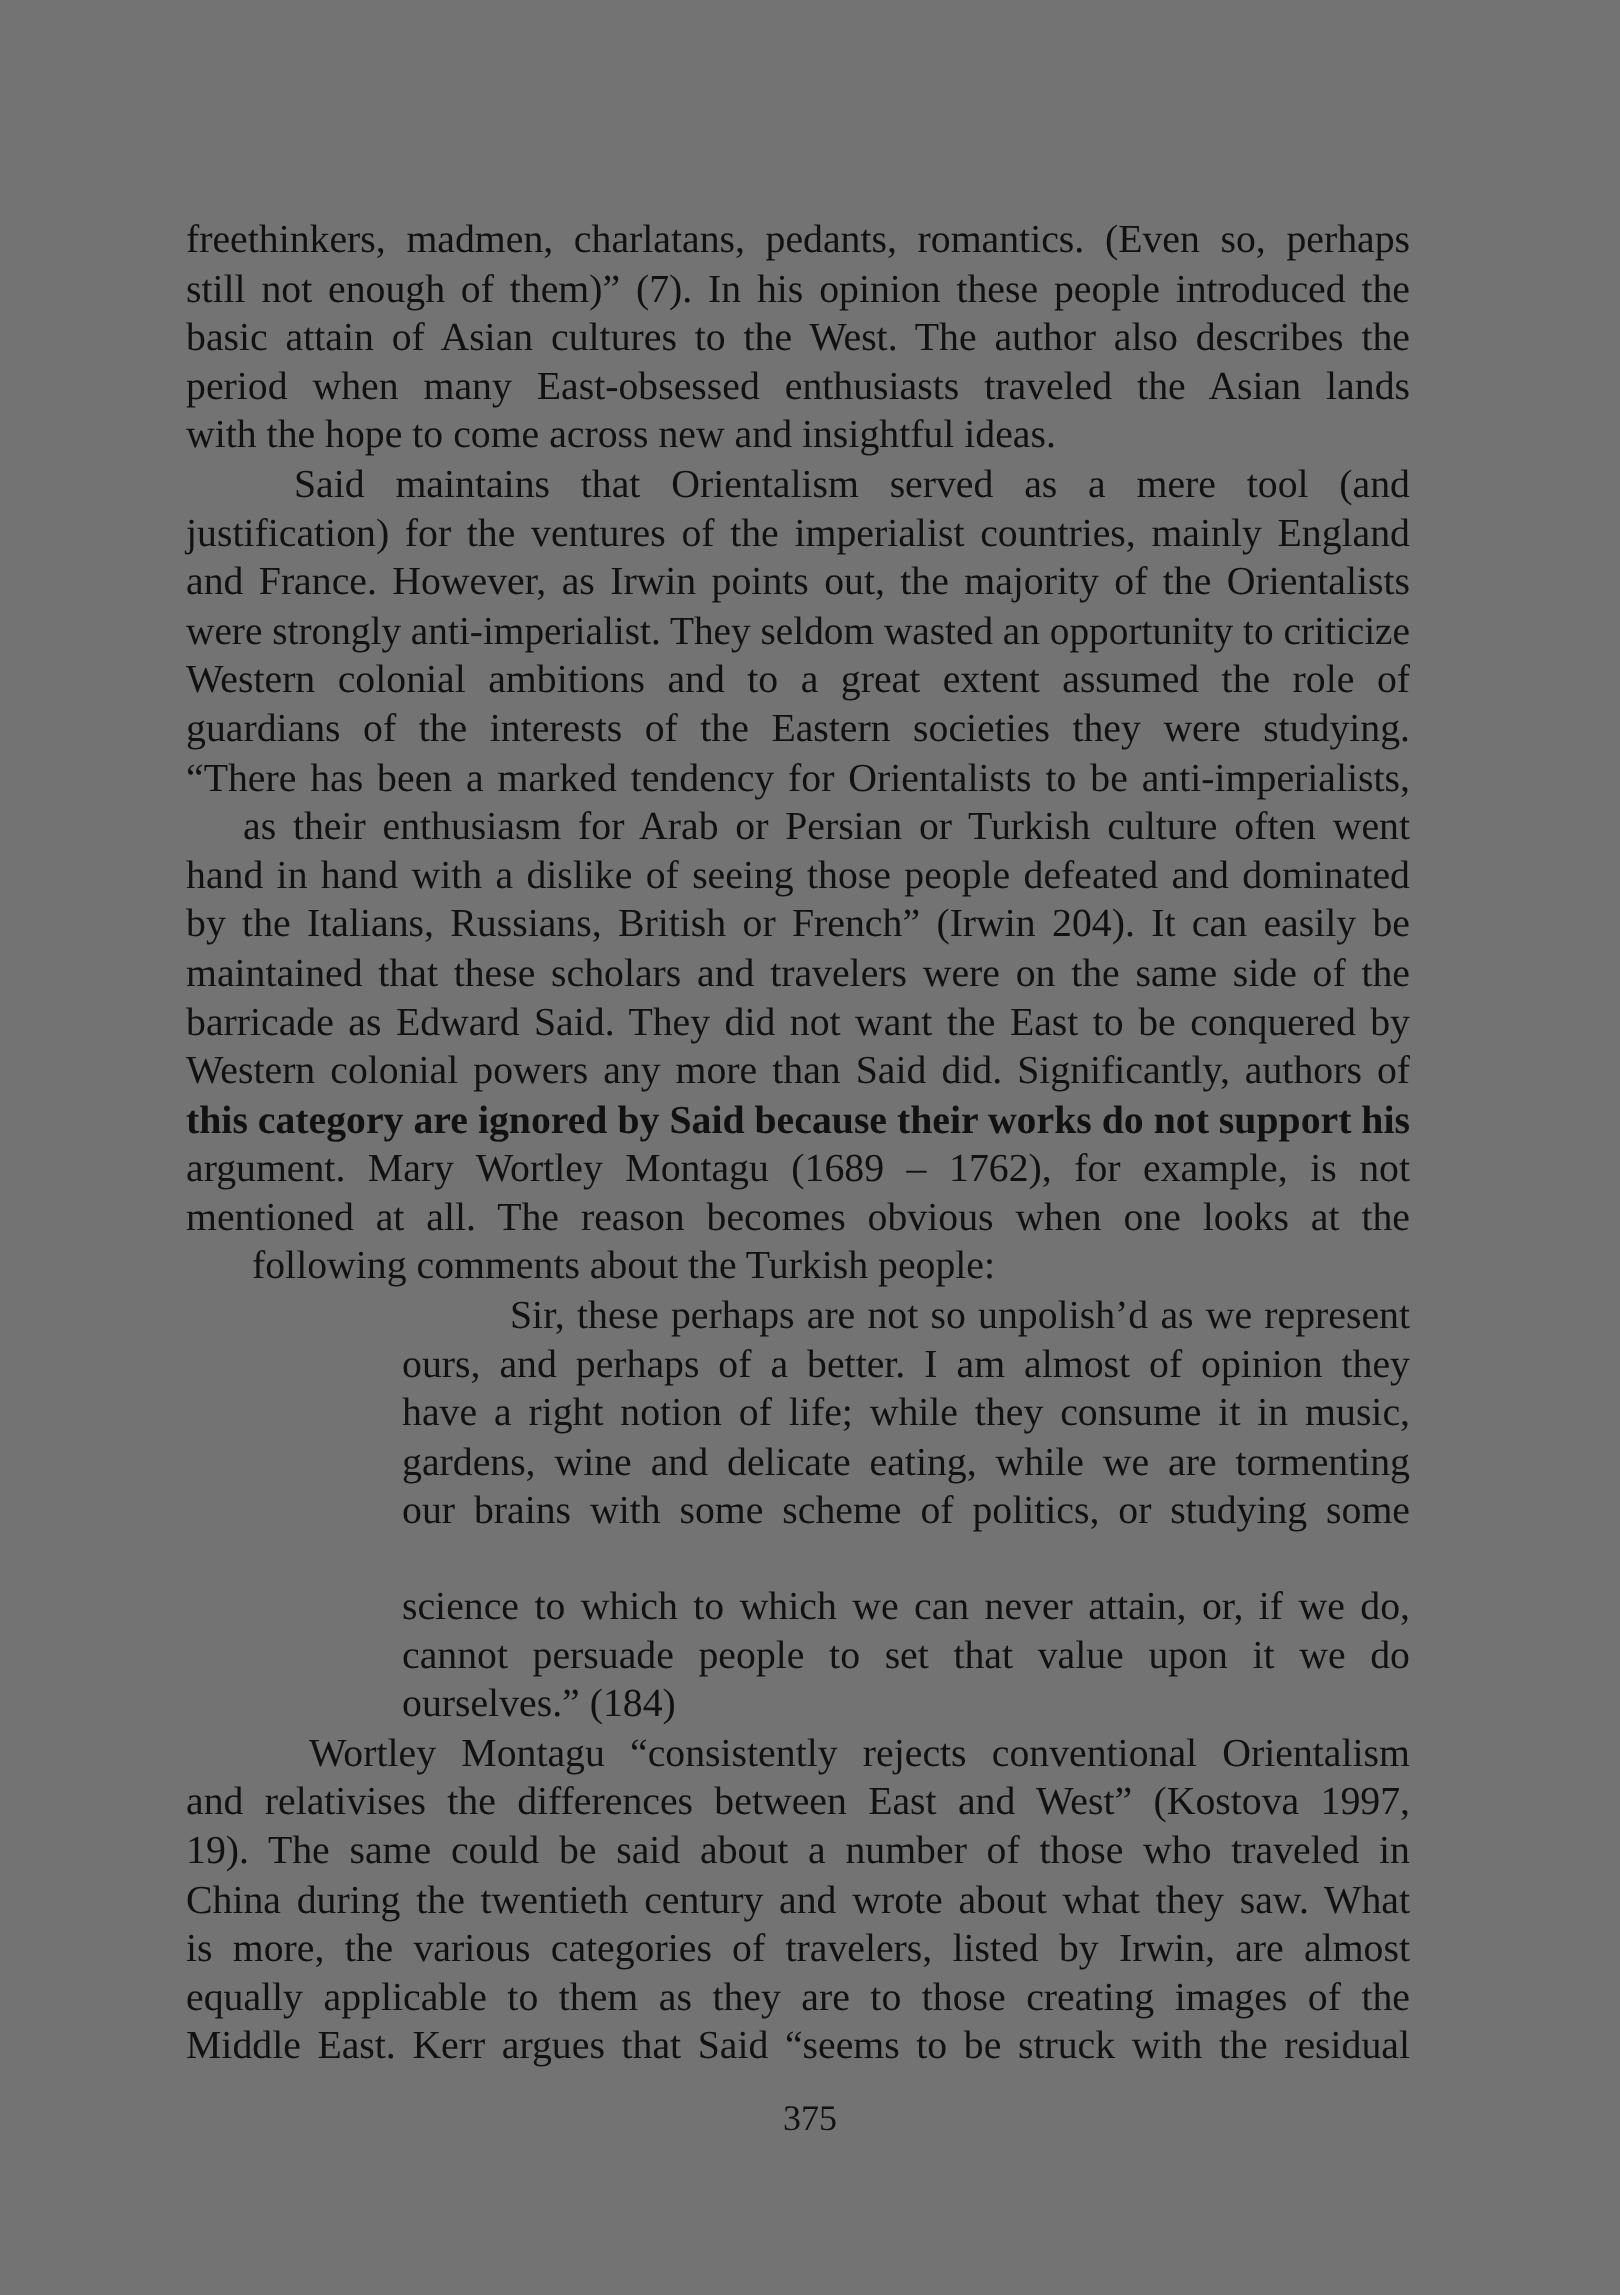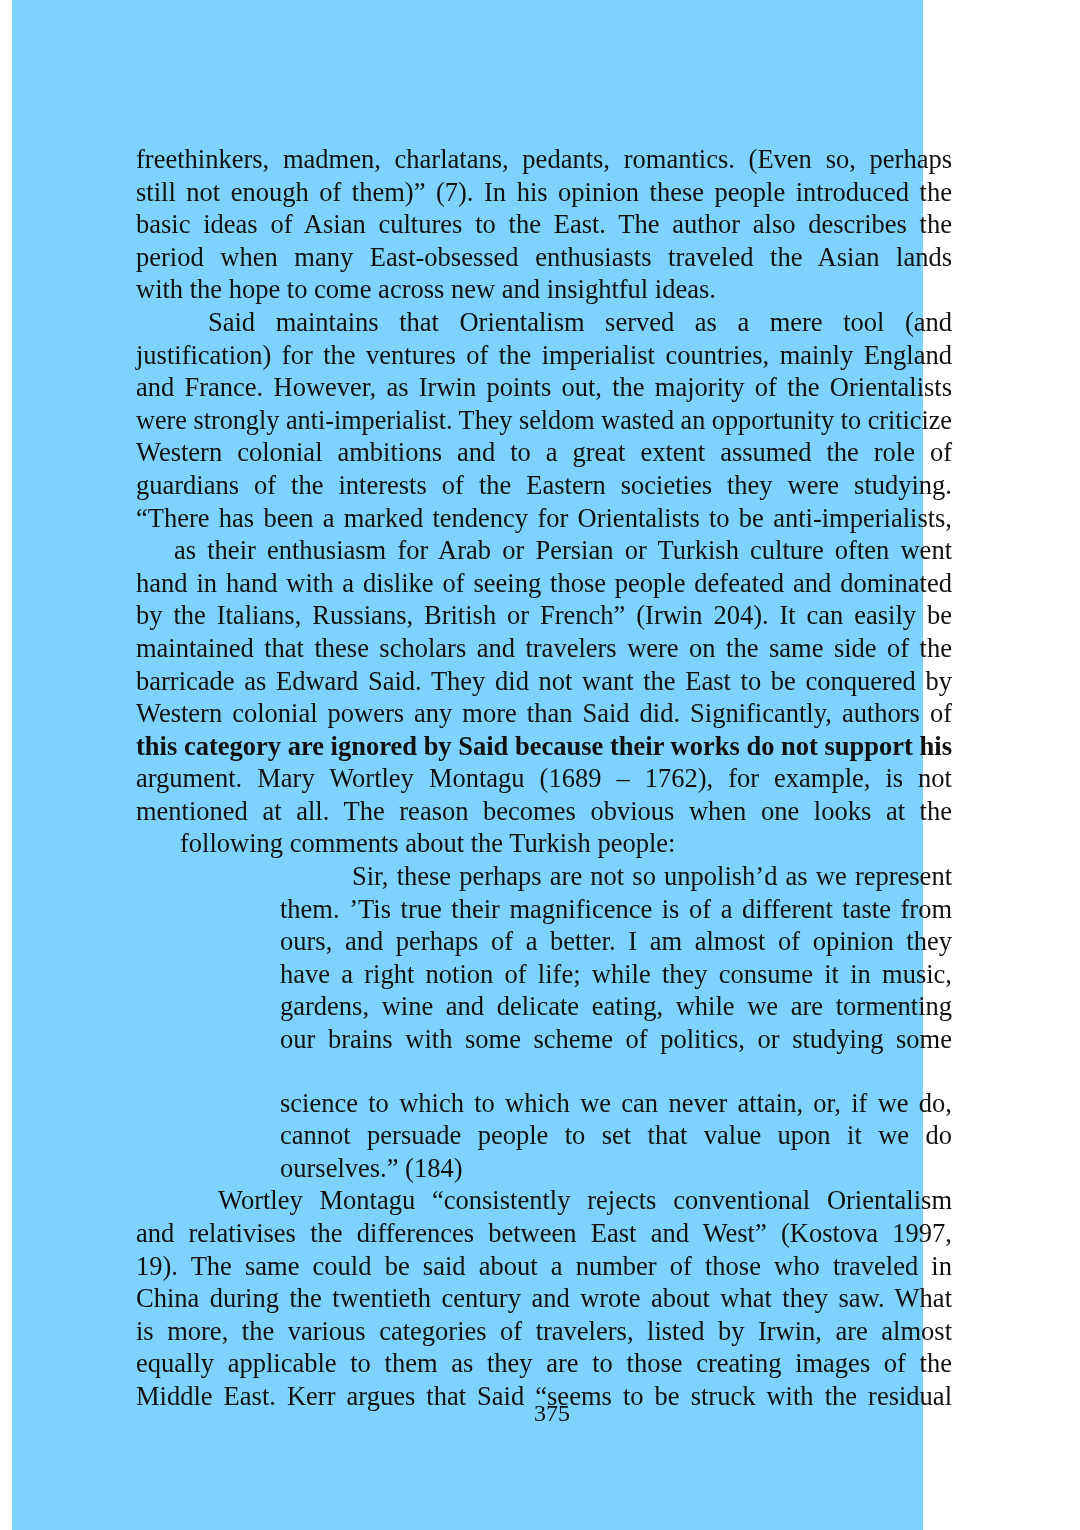--- a/index.html
+++ b/index.html
@@ -1,18 +1,18 @@
 <!DOCTYPE html>
 <html><head>
 <meta charset="utf-8">
 <style>
   html, body { margin: 0; padding: 0; background: #ffffff; }
   body { width: 1080px; height: 1530px; position: relative; overflow: hidden; }
   .page {
-    position: absolute; left: 12px; top: 0; width: 911px; height: 1530px; background: #7dd3fc;
+    position: absolute; left: 0; top: 0; width: 1080px; height: 1530px; background: #737373;
   }
   .text-block {
     position: absolute;
     left: 124px;
     top: 143px;
     width: 816px;
     font-family: "Liberation Serif", "DejaVu Serif", serif;
     font-size: 26.5px;
     color: #111111;
   }
@@ -42,21 +42,21 @@
 </style>
 </head>
 <body>
 
 <div class="page">
   <div class="text-block">
 
     <div>
       <span class="line" style="white-space: nowrap;"><span style="white-space: nowrap; word-spacing: 0px;">freethinkers, madmen, charlatans, pedants, romantics. (Even so, perhaps</span></span>
       <span class="line" style="white-space: nowrap;"><span style="white-space: nowrap; word-spacing: 0px;">still not enough of them)” (7). In his opinion these people introduced the</span></span>
-      <span class="line" style="white-space: nowrap;"><span style="white-space: nowrap; word-spacing: 0px;">basic ideas of Asian cultures to the East. The author also describes the</span></span>
+      <span class="line" style="white-space: nowrap;"><span style="white-space: nowrap; word-spacing: 0px;">basic attain of Asian cultures to the West. The author also describes the</span></span>
       <span class="line" style="white-space: nowrap;"><span style="white-space: nowrap; word-spacing: 0px;">period when many East-obsessed enthusiasts traveled the Asian lands</span></span>
       <span class="line last" style="white-space: nowrap;"><span style="white-space: nowrap;">with the hope to come across new and insightful ideas.</span></span>
     </div>
 
     <div>
       <span class="line indent" style="white-space: nowrap;"><span style="white-space: nowrap; word-spacing: 0px;">Said maintains that Orientalism served as a mere tool (and</span></span>
       <span class="line" style="white-space: nowrap;"><span style="white-space: nowrap; word-spacing: 0px;">justification) for the ventures of the imperialist countries, mainly England</span></span>
       <span class="line" style="white-space: nowrap;"><span style="white-space: nowrap; word-spacing: 0px;">and France. However, as Irwin points out, the majority of the Orientalists</span></span>
       <span class="line" style="white-space: nowrap;"><span style="white-space: nowrap; display: inline-block; transform-origin: left center; transform: scaleX(0.988829);">were strongly anti-imperialist. They seldom wasted an opportunity to criticize</span></span>
       <span class="line" style="white-space: nowrap;"><span style="white-space: nowrap; word-spacing: 0px;">Western colonial ambitions and to a great extent assumed the role of</span></span>
@@ -69,21 +69,20 @@
       <span class="line" style="white-space: nowrap;"><span style="white-space: nowrap; word-spacing: 0px;">barricade as Edward Said. They did not want the East to be conquered by</span></span>
       <span class="line" style="white-space: nowrap;"><span style="white-space: nowrap; word-spacing: 0px;">Western colonial powers any more than Said did. Significantly, authors of</span></span>
       <span class="line" style="white-space: nowrap;"><span style="white-space: nowrap; word-spacing: 0px; font-weight: bold;">this category are ignored by Said because their works do not support his</span></span>
       <span class="line" style="white-space: nowrap;"><span style="white-space: nowrap; word-spacing: 0px;">argument. Mary Wortley Montagu (1689 – 1762), for example, is not</span></span>
       <span class="line" style="white-space: nowrap;"><span style="white-space: nowrap; word-spacing: 0px;">mentioned at all. The reason becomes obvious when one looks at the</span></span>
       <span class="line last" style="white-space: nowrap;"><span style="white-space: nowrap; margin-left: 44px;">following comments about the Turkish people:</span></span>
     </div>
 
     <div class="quote">
       <span class="line indent" style="white-space: nowrap;"><span style="white-space: nowrap; word-spacing: 0px;">Sir, these perhaps are not so unpolish’d as we represent</span></span>
-      <span class="line" style="white-space: nowrap;"><span style="white-space: nowrap; word-spacing: 0px;">them. ’Tis true their magnificence is of a different taste from</span></span>
       <span class="line" style="white-space: nowrap;"><span style="white-space: nowrap; word-spacing: 0px;">ours, and perhaps of a better. I am almost of opinion they</span></span>
       <span class="line" style="white-space: nowrap;"><span style="white-space: nowrap; word-spacing: 0px;">have a right notion of life; while they consume it in music,</span></span>
       <span class="line" style="white-space: nowrap;"><span style="white-space: nowrap; word-spacing: 0px;">gardens, wine and delicate eating, while we are tormenting</span></span>
       <span class="line" style="white-space: nowrap;"><span style="white-space: nowrap; word-spacing: 0px;">our brains with some scheme of politics, or studying some</span></span>
       <span class="line" style="white-space: nowrap; margin-top: 31px;"><span style="white-space: nowrap; word-spacing: 0px;">science to which to which we can never attain, or, if we do,</span></span>
       <span class="line" style="white-space: nowrap;"><span style="white-space: nowrap; word-spacing: 0px;">cannot persuade people to set that value upon it we do</span></span>
       <span class="line last" style="white-space: nowrap;"><span style="white-space: nowrap;">ourselves.” (184)</span></span>
     </div>
 
     <div>

